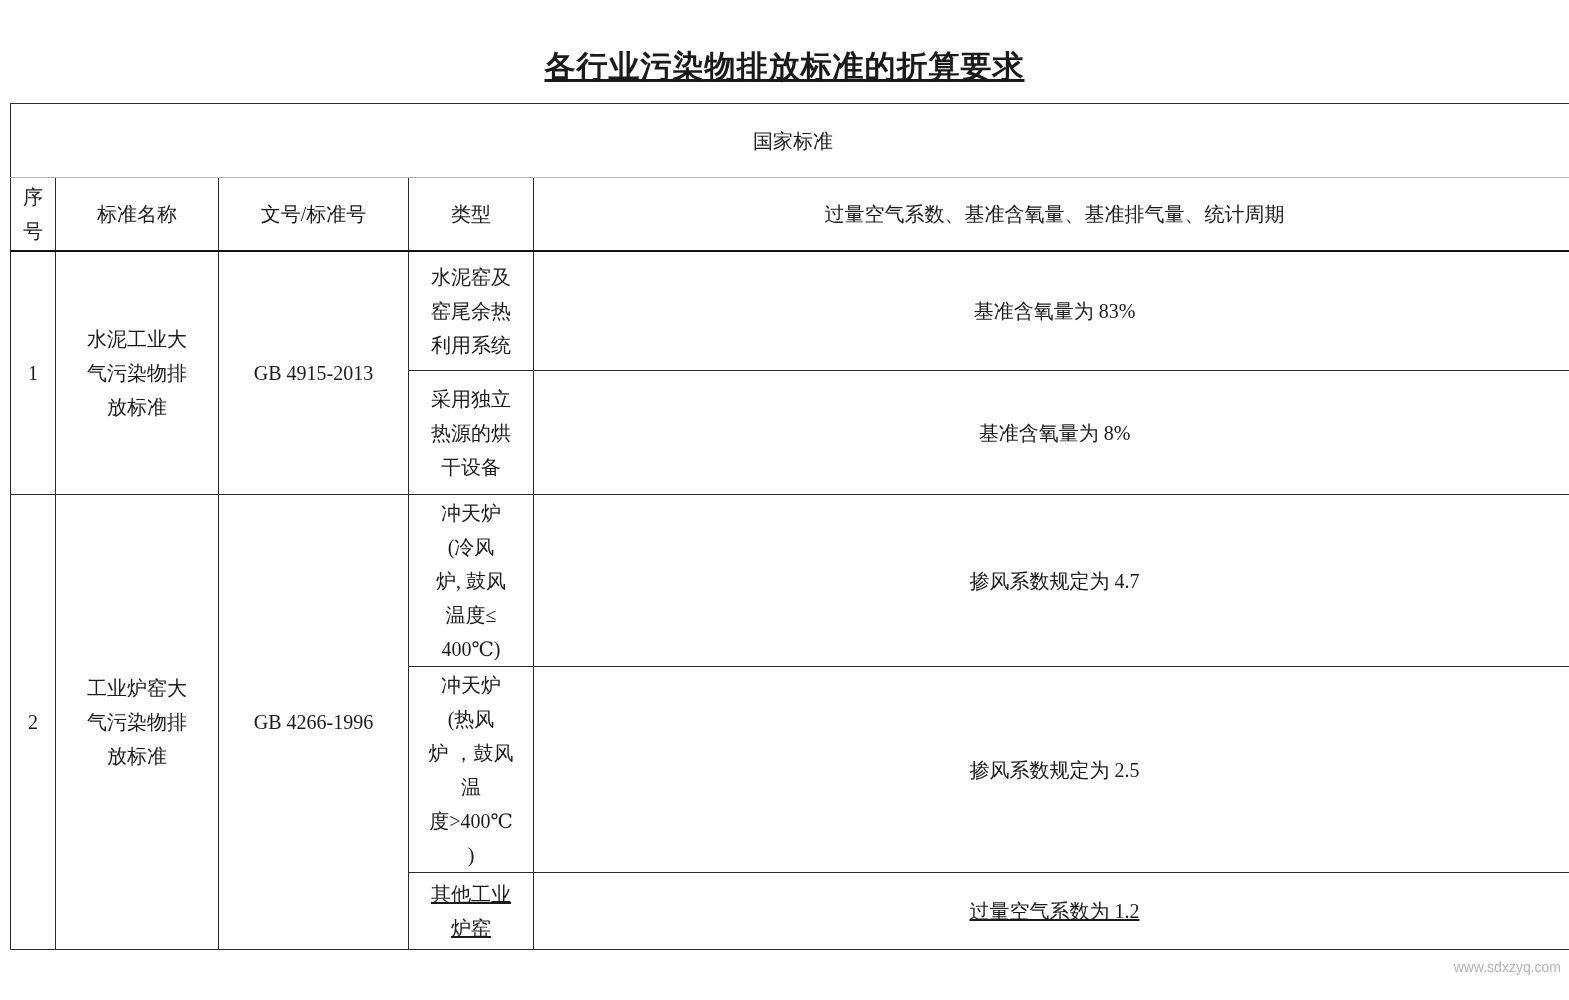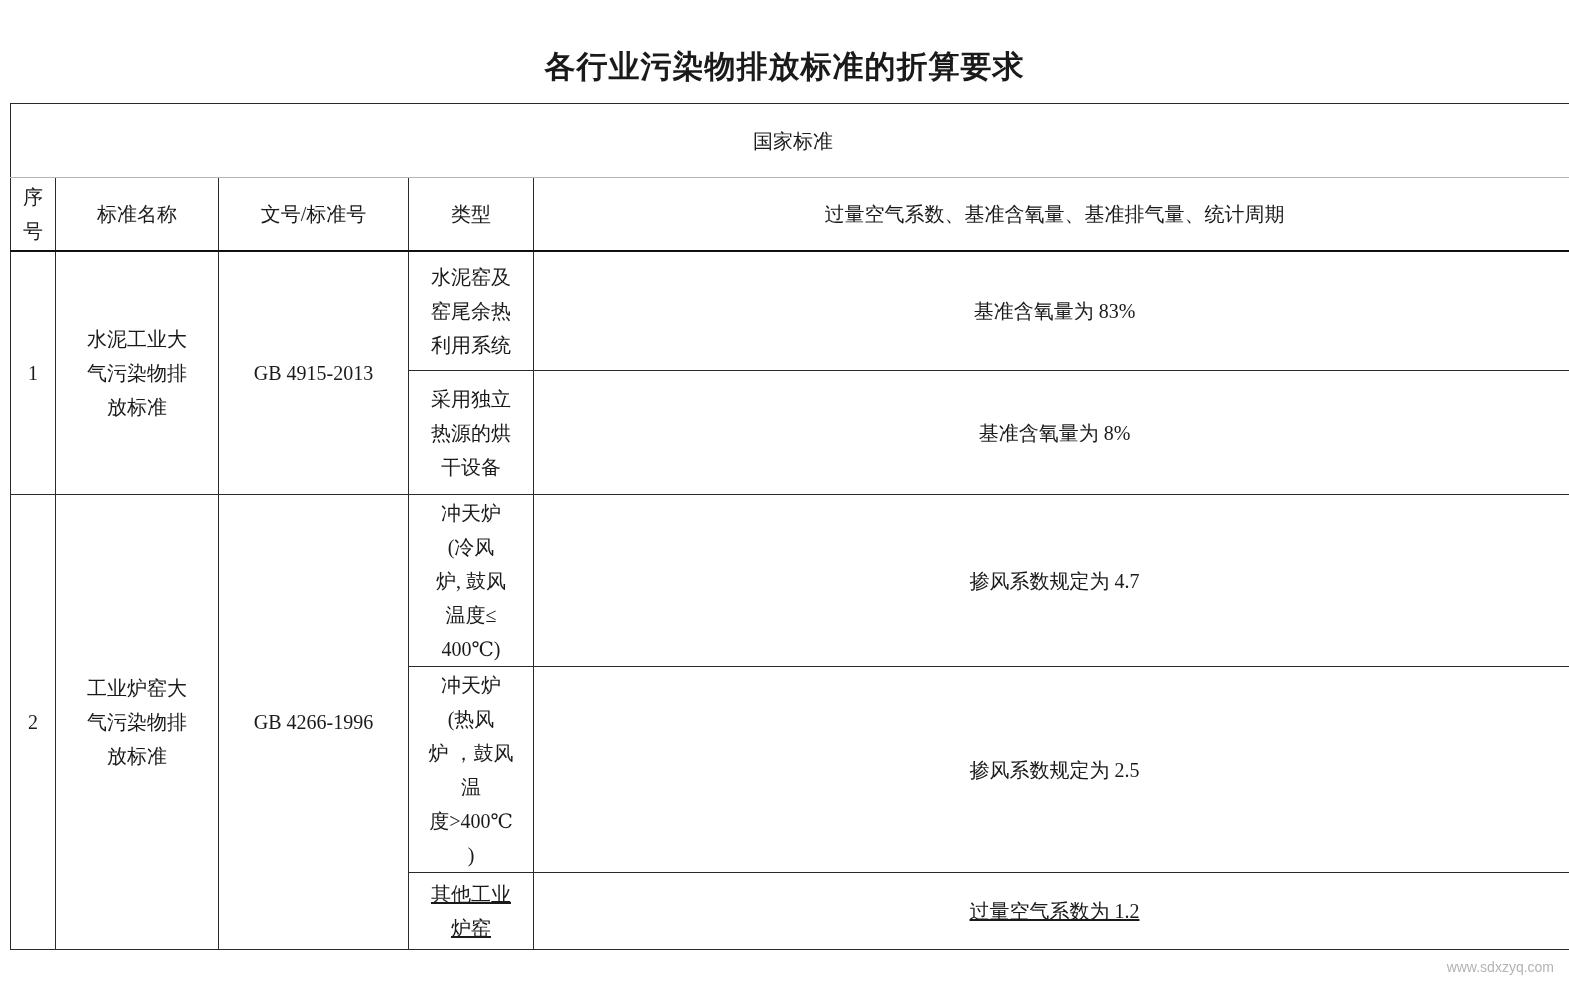--- a/index.html
+++ b/index.html
@@ -11,20 +11,21 @@
     color: #1a1a1a;
     overflow: hidden;
   }
   .doc-title {
     position: absolute;
     top: 46px; left: 0; width: 1569px;
     text-align: center;
     font-size: 31px;
     font-weight: bold;
     letter-spacing: 1px;
+    text-decoration: underline;
   }
   table.std-table {
     position: absolute;
     left: 10px; top: 103px;
     width: 1565px;
     border-collapse: collapse;
     table-layout: fixed;
     padding-left: 8px;
   }
   table.std-table td {
@@ -41,21 +42,21 @@
   .pre { white-space: pre-line; }
   tr.h74  { height: 74px; }
   tr.h73  { height: 73px; }
   tr.h120 { height: 120px; }
   tr.h124 { height: 124px; }
   tr.h172 { height: 172px; }
   tr.h206 { height: 206px; }
   tr.h71  { height: 77px; text-decoration: underline; }
   .watermark {
     position: absolute;
-    right: 15px; top: 959px;
+    right: 8px; top: 959px;
     font-family: "Liberation Sans", "DejaVu Sans", sans-serif;
     font-size: 14px;
     color: #b3b3b3;
   }
 </style>
 </head>
 <body>
 
 <div class="doc-title">各行业污染物排放标准的折算要求</div>
 

